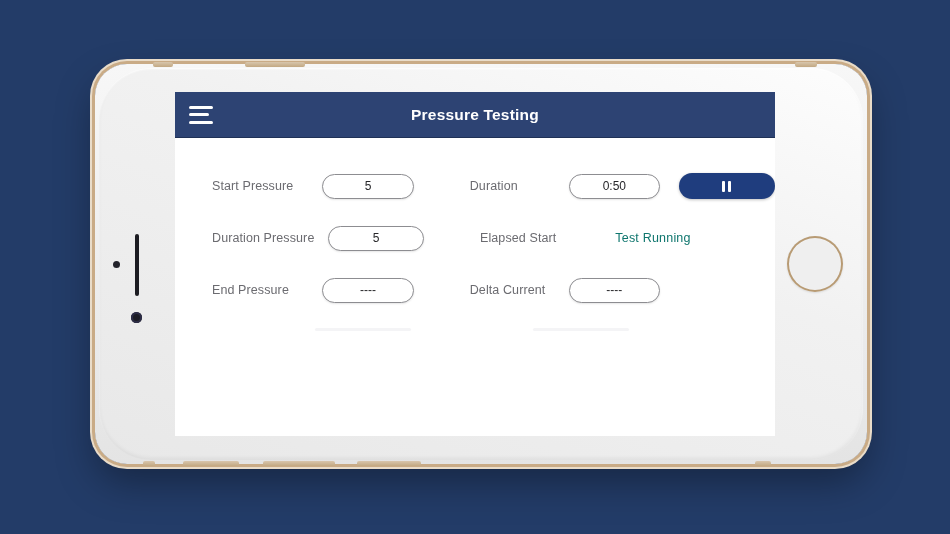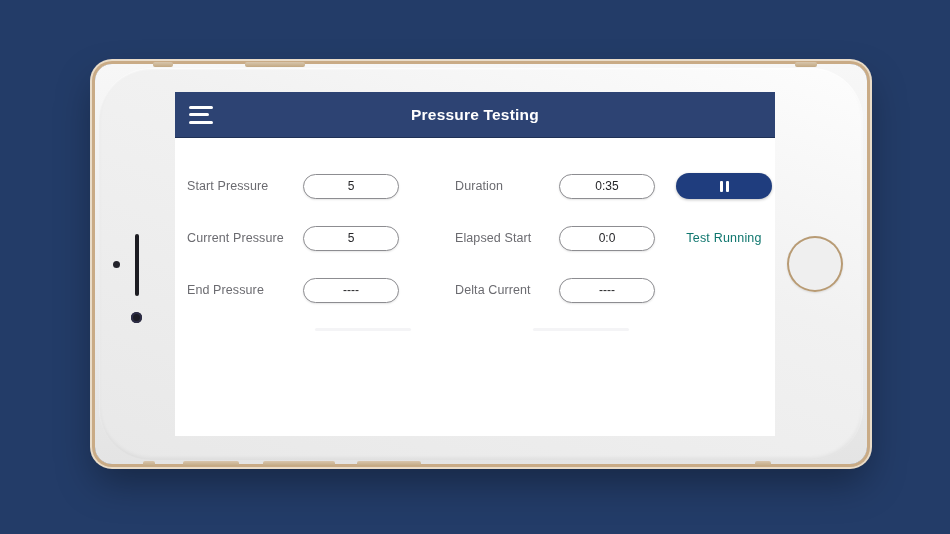--- a/index.html
+++ b/index.html
@@ -22,21 +22,21 @@
     background: #233c68;
   }
 
   
   #phone {
     position: absolute;
     left: 95px;
     top: 64px;
     width: 772px;
     height: 400px;
-    border-radius: 17px;
+    border-radius: 32px;
     background: linear-gradient(180deg, #f7f7f7 0%, #ededed 55%, #e4e4e4 100%);
     box-shadow:
        0 0 0 3px #c9ab86,
        0 0 0 5px #e9dcc9,
        0 18px 38px rgba(0,0,0,0.35);
   }
   #phone-inner-bezel {
     position: absolute;
     left: 4px;
     top: 4px;
@@ -113,21 +113,21 @@
     position: relative;
     height: 299px;
     background: #ffffff;
     padding-top: 22px;
   }
 
   .form-row {
     display: flex;
     align-items: center;
     height: 52px;
-    padding-left: 12px;
+    padding-left: 37px;
   }
 
   .fld-label {
     font-size: 12.5px;
     color: #6b6b70;
     letter-spacing: 0.1px;
     white-space: nowrap;
   }
   .lbl-a { width: 116px; }
   .lbl-b { width: 104px; margin-left: 38px; }
@@ -276,34 +276,33 @@
         </div>
         <div id="app-title">Pressure Testing</div>
       </div>
 
       <div id="app-body">
 
         <div class="form-row">
           <div class="fld-label lbl-a">Start Pressure</div>
           <div class="pill pill-gap-r">5</div>
           <div class="fld-label lbl-b">Duration</div>
-          <div class="pill">0:35</div>
+          <div class="pill">0:50</div>
           <div class="action-col">
             <div id="pause-button">
               <span></span>
               <span></span>
             </div>
           </div>
         </div>
 
         <div class="form-row">
-          <div class="fld-label lbl-a">Current Pressure</div>
+          <div class="fld-label lbl-a">Duration Pressure</div>
           <div class="pill pill-gap-r">5</div>
           <div class="fld-label lbl-b">Elapsed Start</div>
-          <div class="pill">0:0</div>
           <div class="action-col">
             <div id="status-text">Test Running</div>
           </div>
         </div>
 
         <div class="form-row">
           <div class="fld-label lbl-a">End Pressure</div>
           <div class="pill pill-gap-r">----</div>
           <div class="fld-label lbl-b">Delta Current</div>
           <div class="pill">----</div>

